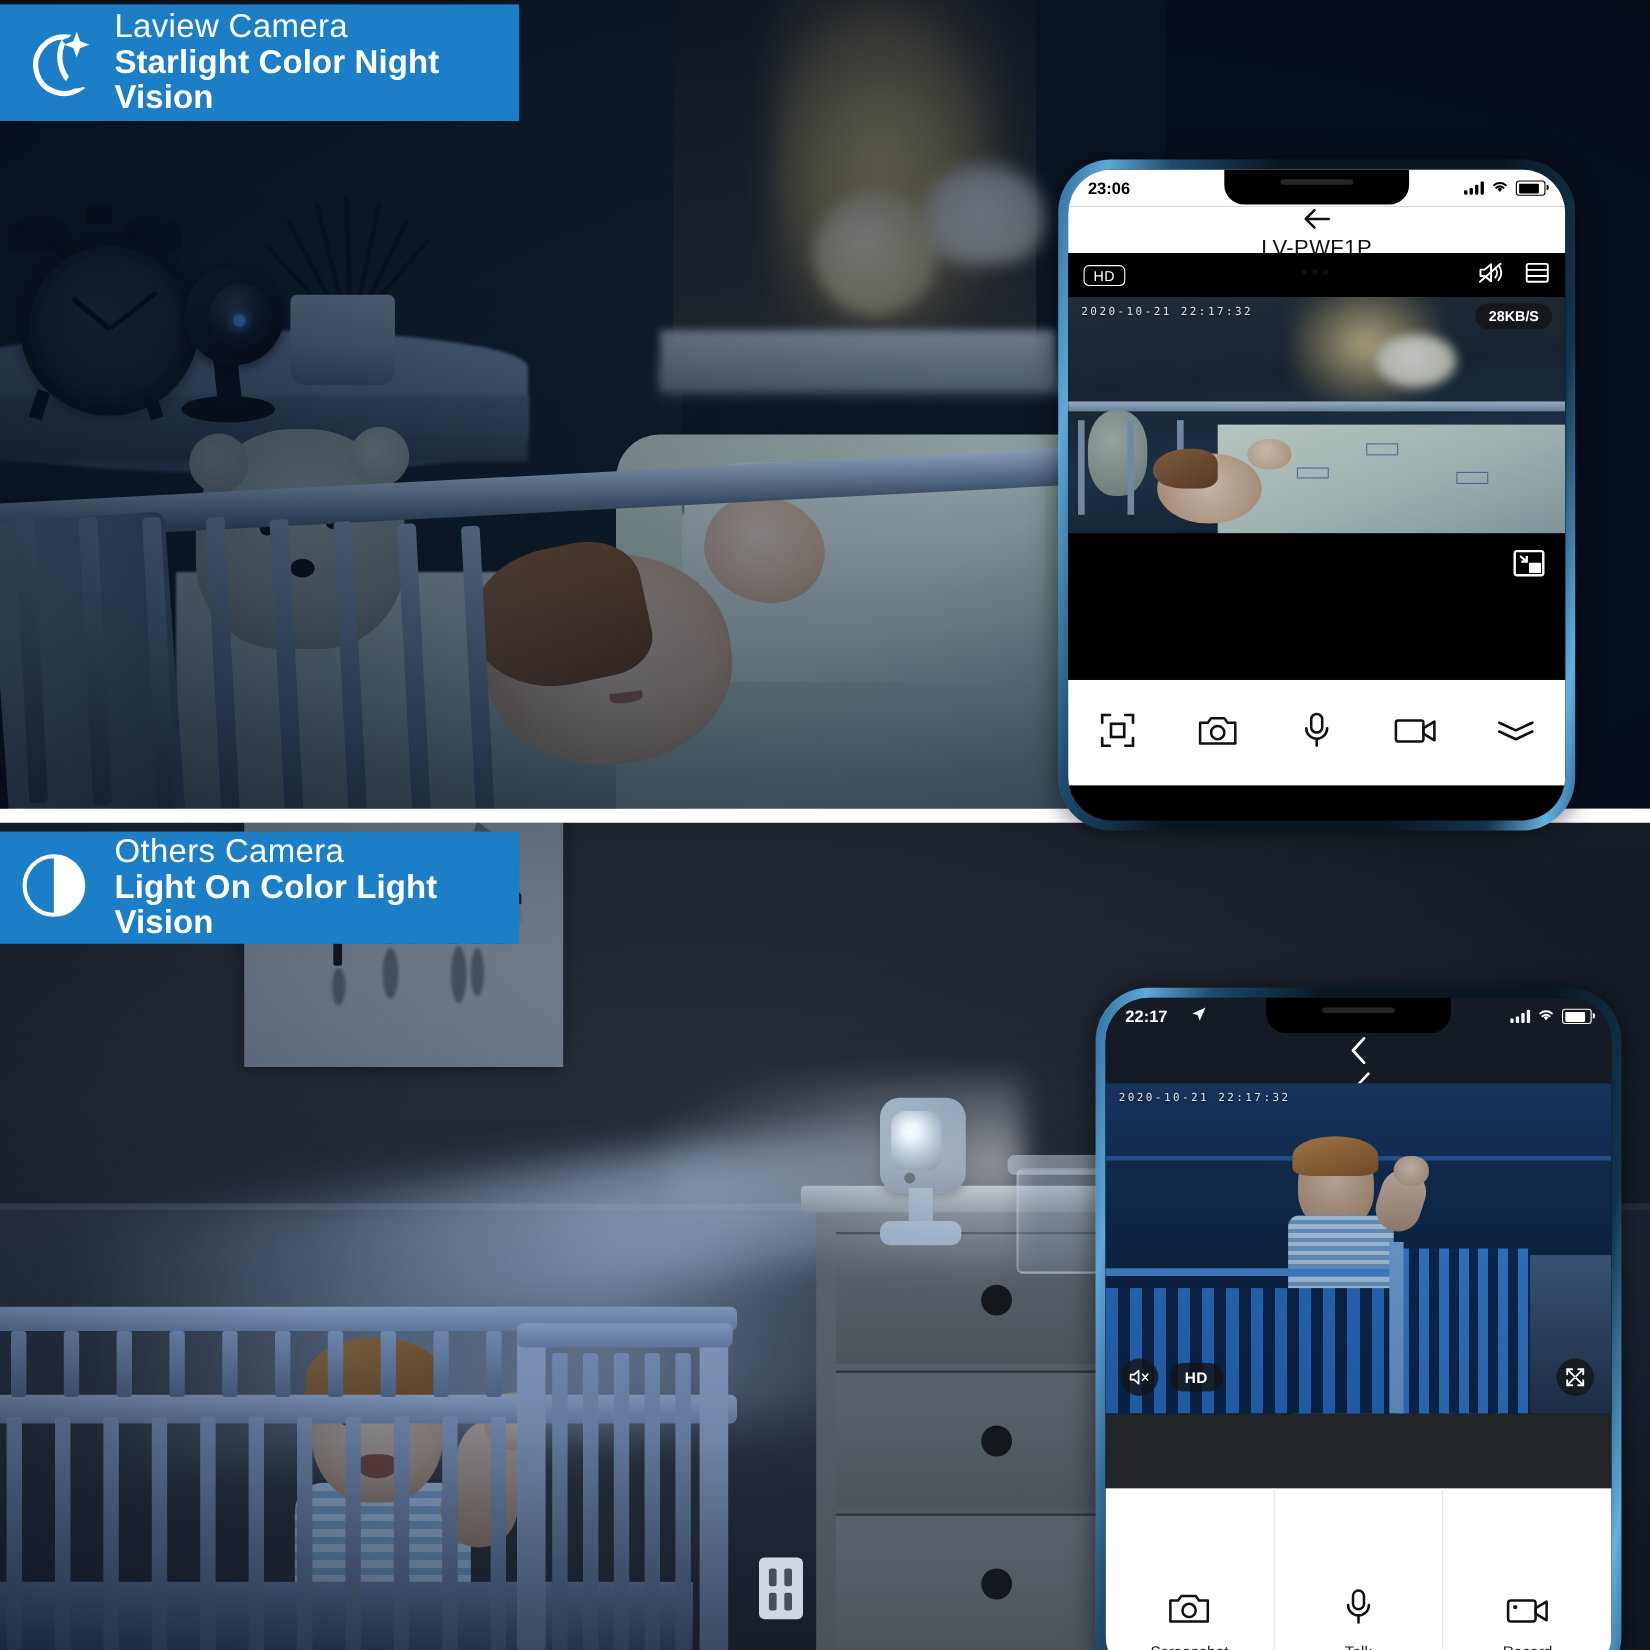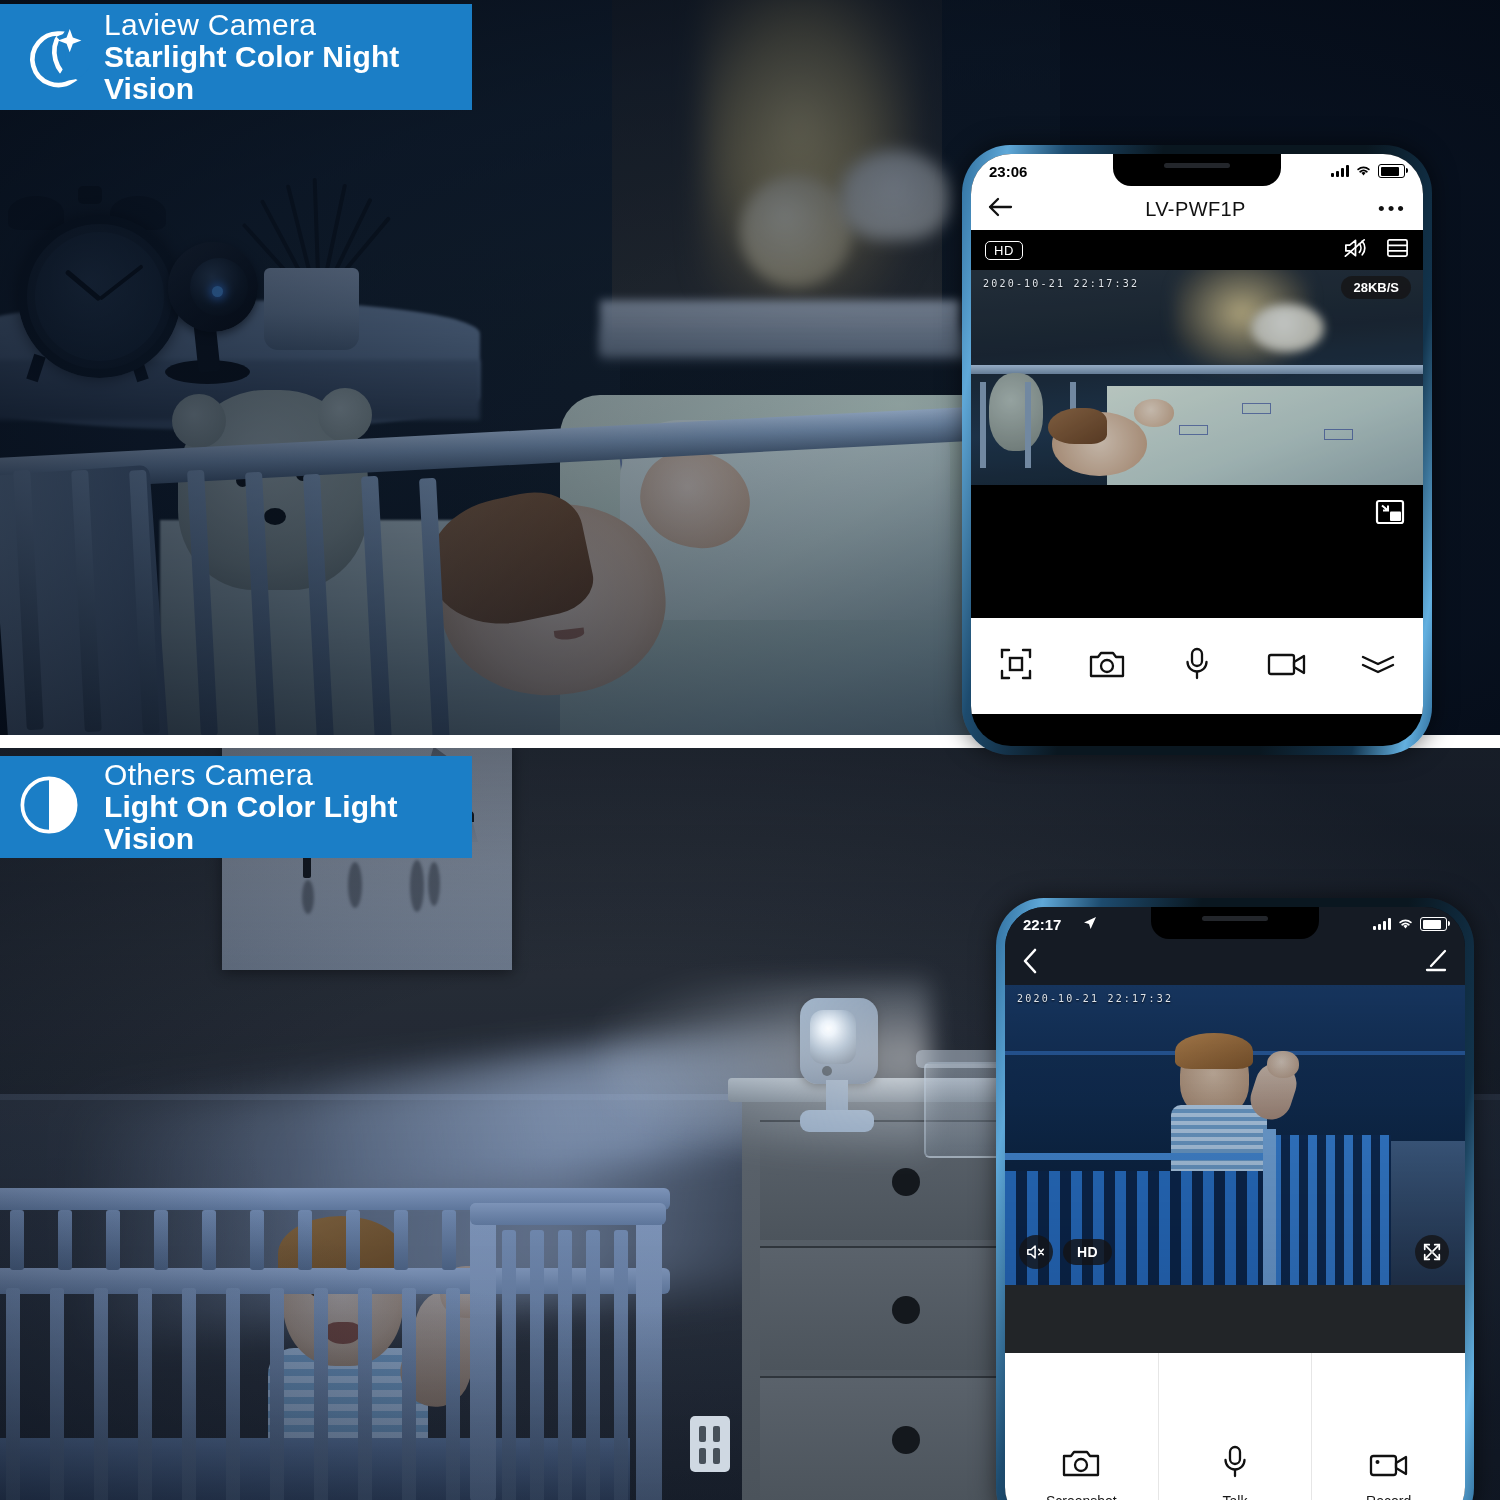--- a/index.html
+++ b/index.html
@@ -148,21 +148,21 @@
      background:linear-gradient(100deg,#2f6f9e 0%,#5fa8d8 8%,#1d4b6e 18%,#0a1720 35%,#0a1720 70%,#12344d 86%,#63b0e0 95%,#2d6b98 100%);
      padding:9px;box-shadow:0 0 24px rgba(0,0,0,.55);}
   .phone-screen{position:relative;width:100%;height:100%;border-radius:40px;overflow:hidden;background:#000;}
   .notch{position:absolute;left:50%;transform:translateX(-50%);top:0;width:168px;height:32px;
      background:#000;border-radius:0 0 18px 18px;z-index:20;}
   .notch-speaker{position:absolute;left:50%;transform:translateX(-50%);top:9px;width:66px;height:5px;border-radius:3px;background:#23262b;}
   .notch-cam{position:absolute;right:24px;top:11px;width:11px;height:11px;border-radius:50%;
      background:radial-gradient(circle at 40% 35%,#1d3350,#07090d 70%);}
   .statusbar{position:relative;display:flex;align-items:center;justify-content:space-between;height:34px;padding:0 18px;font-size:15px;font-weight:bold;z-index:15;}
   .sb-right{display:flex;align-items:center;gap:6px;}
-  .navbar{display:flex;align-items:center;justify-content:space-between;height:42px;padding:0 16px;}
+  .navbar{display:flex;align-items:center;justify-content:space-between;height:42px;padding:0 16px;flex-direction:column;}
   .nav-title{font-size:20px;letter-spacing:.4px;}
   .dots{letter-spacing:3px;font-size:19px;}
 
   .vidctl{display:flex;align-items:center;justify-content:space-between;height:40px;padding:0 14px;background:#000;}
   .hdchip{border:1.6px solid #fff;color:#fff;border-radius:5px;font-size:13px;padding:1px 8px;letter-spacing:.5px;}
   .vidctl-right{display:flex;align-items:center;gap:18px;}
 
   .videoarea{position:relative;width:100%;overflow:hidden;}
   .ts{position:absolute;left:12px;top:8px;color:#dfe4ea;font-size:10px;letter-spacing:2.2px;
      font-family:"DejaVu Sans Mono",monospace;text-shadow:0 1px 2px rgba(0,0,0,.85);z-index:6;}

